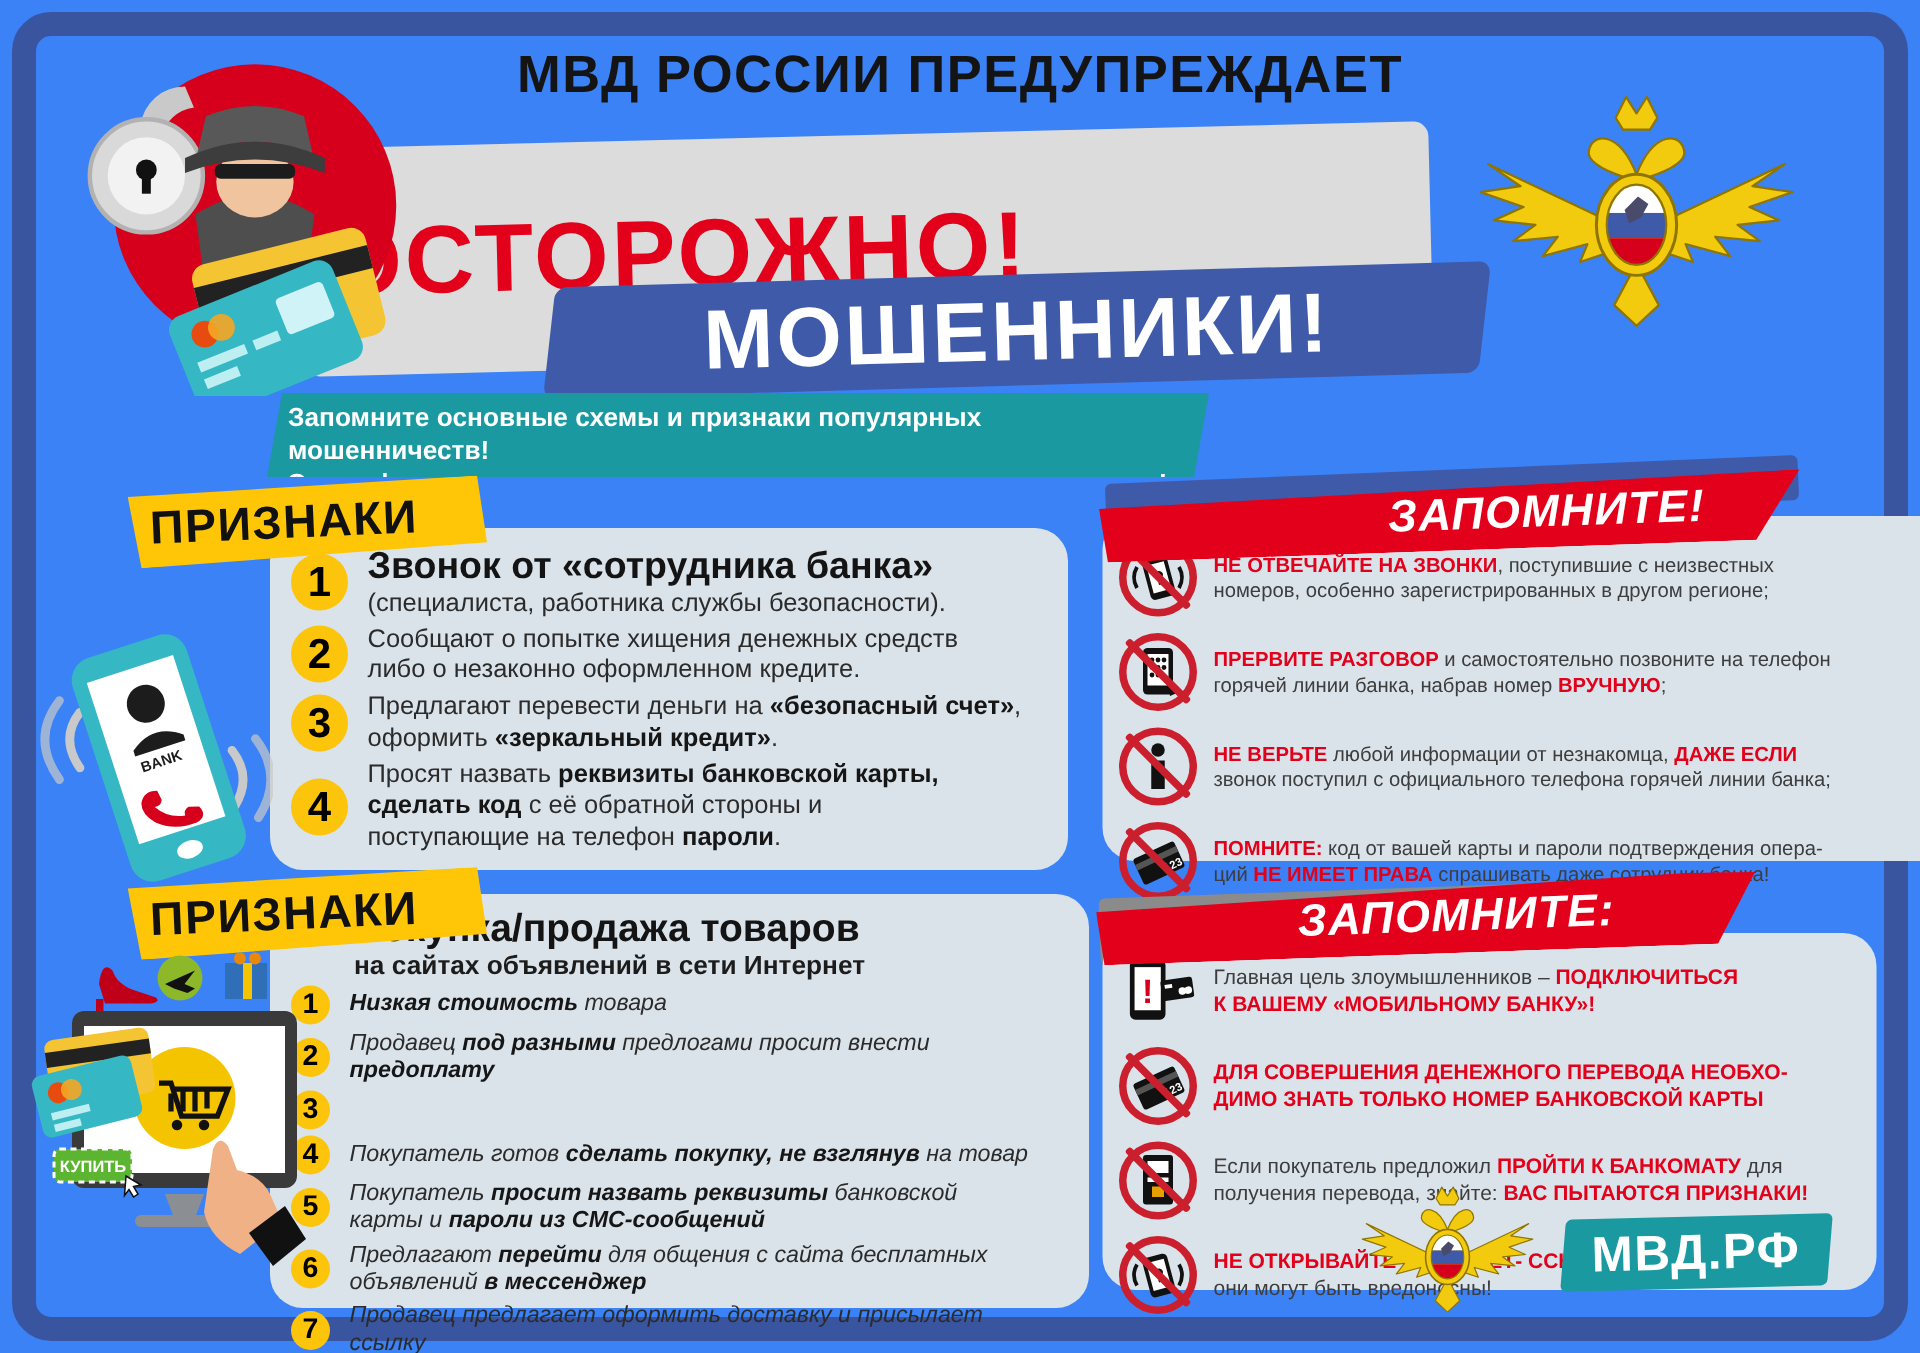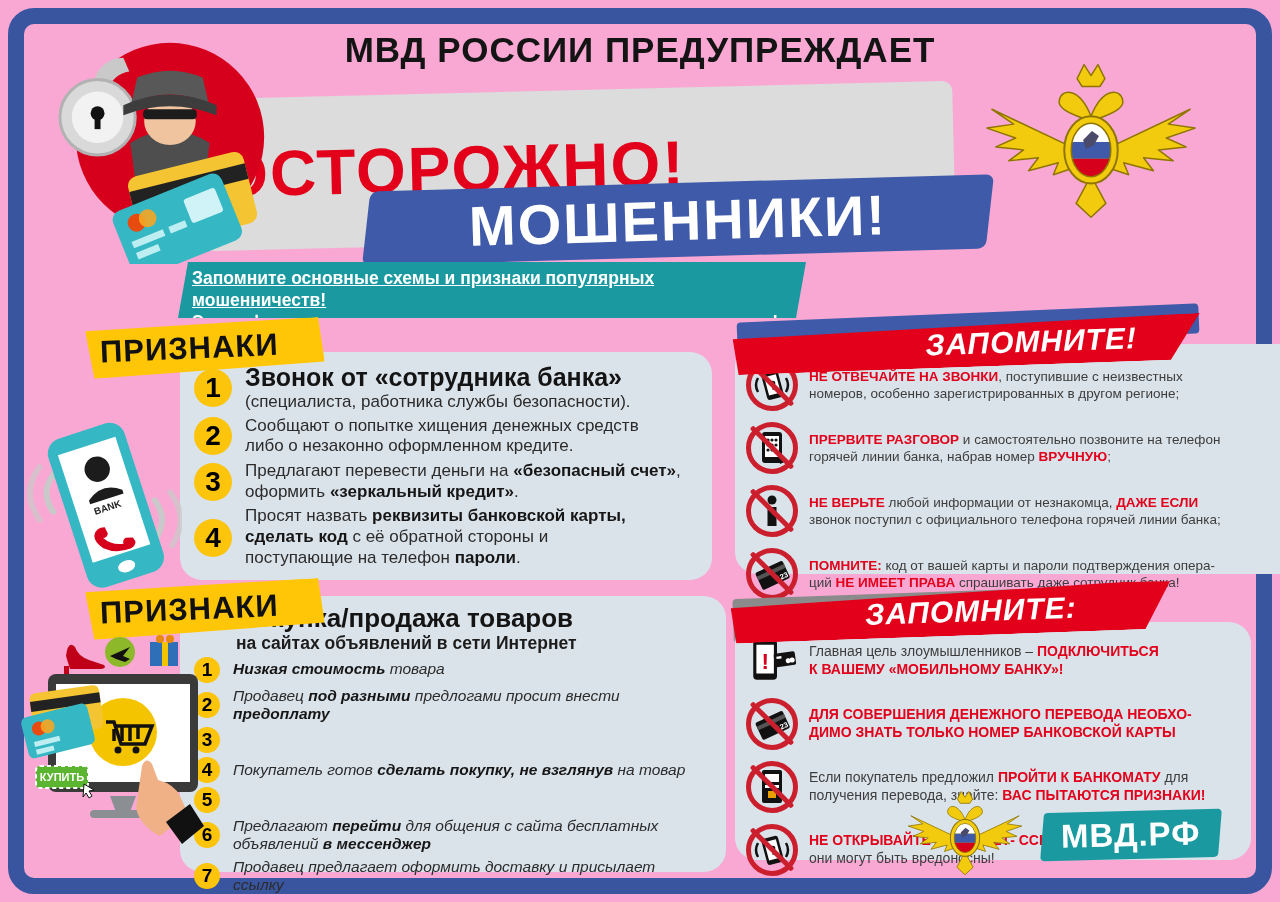--- a/index.html
+++ b/index.html
@@ -1,37 +1,37 @@
 <!DOCTYPE html>
 <html><head>
 <meta charset="utf-8">
 <style>
   * { margin:0; padding:0; box-sizing:border-box; }
   html,body { width:1280px; height:902px; background:#fff; }
   body { font-family:"Liberation Sans","DejaVu Sans",sans-serif; position:relative; overflow:hidden; }
 
-  .poster { position:absolute; inset:0; background:#f9a8d4;padding-left:12px; }
+  .poster { position:absolute; inset:0; background:#3b82f6;padding-left:12px; }
   .frame { position:absolute; inset:8px; border:16px solid #3a55a0; border-radius:26px; pointer-events:none; z-index:1; }
 
   .main-title { position:absolute; top:30px; left:0; right:0; text-align:center;
     font-size:35px; font-weight:900; letter-spacing:1px; color:#141414; z-index:3; }
 
   
   .banner-gray { position:absolute; left:202px; top:90px; width:752px; height:152px;
     background:#dcdcdc; transform:rotate(-1.4deg); border-radius:10px; z-index:2;
     display:flex; align-items:center; }
   .warning1 { font-size:64px; font-weight:900; color:#e2001a; letter-spacing:2px; padding-left:16px; }
   .banner-blue { position:absolute; left:366px; top:183px; width:624px; height:74px;
     background:#3f5aa9; transform:rotate(-1.6deg) skewX(-8deg); border-radius:8px; z-index:3;
     display:flex; align-items:center; justify-content:center; }
   .warning2 { font-size:56px; font-weight:900; color:#fff; letter-spacing:2px; transform:skewX(8deg); }
 
   .intro { position:absolute; left:178px; top:262px; width:628px; height:56px;
     background:#1a9aa0; color:#fff; font-weight:bold; font-size:17.5px; line-height:22px;
-    padding:5px 14px; z-index:4; clip-path:polygon(10px 0, 100% 0, calc(100% - 10px) 100%, 0 100%);text-decoration:underline; }
+    padding:5px 14px; z-index:4; clip-path:polygon(10px 0, 100% 0, calc(100% - 10px) 100%, 0 100%); }
 
   
   .tag { position:absolute; width:238px; height:52px; background:#ffc608; z-index:6;
     transform:rotate(-2.5deg); clip-path:polygon(0 8%, 98% 0, 100% 86%, 3% 100%);
     display:flex; align-items:center; }
   .tag span { font-size:31px; font-weight:900; color:#111; padding-left:14px; letter-spacing:1px; }
   .tag1 { left:86px; top:322px; }
   .tag2 { left:86px; top:583px; }
 
   .panel { position:absolute; background:#dbe3ea; border-radius:22px; z-index:5; }
@@ -228,20 +228,21 @@
     </div>
     <div class="row">
       <div class="num">3</div>
     </div>
     <div class="row">
       <div class="num">4</div>
       <div class="txt">Покупатель готов <b>сделать покупку, не взглянув</b> на товар</div>
     </div>
     <div class="row">
       <div class="num">5</div>
+      <div class="txt">Покупатель <b>просит назвать реквизиты</b> банковской<br>карты и <b>пароли из СМС-сообщений</b></div>
     </div>
     <div class="row">
       <div class="num">6</div>
       <div class="txt">Предлагают <b>перейти</b> для общения с сайта бесплатных<br>объявлений <b>в мессенджер</b></div>
     </div>
     <div class="row">
       <div class="num">7</div>
       <div class="txt">Продавец предлагает оформить доставку и присылает<br>ссылку</div>
     </div>
   </div>

